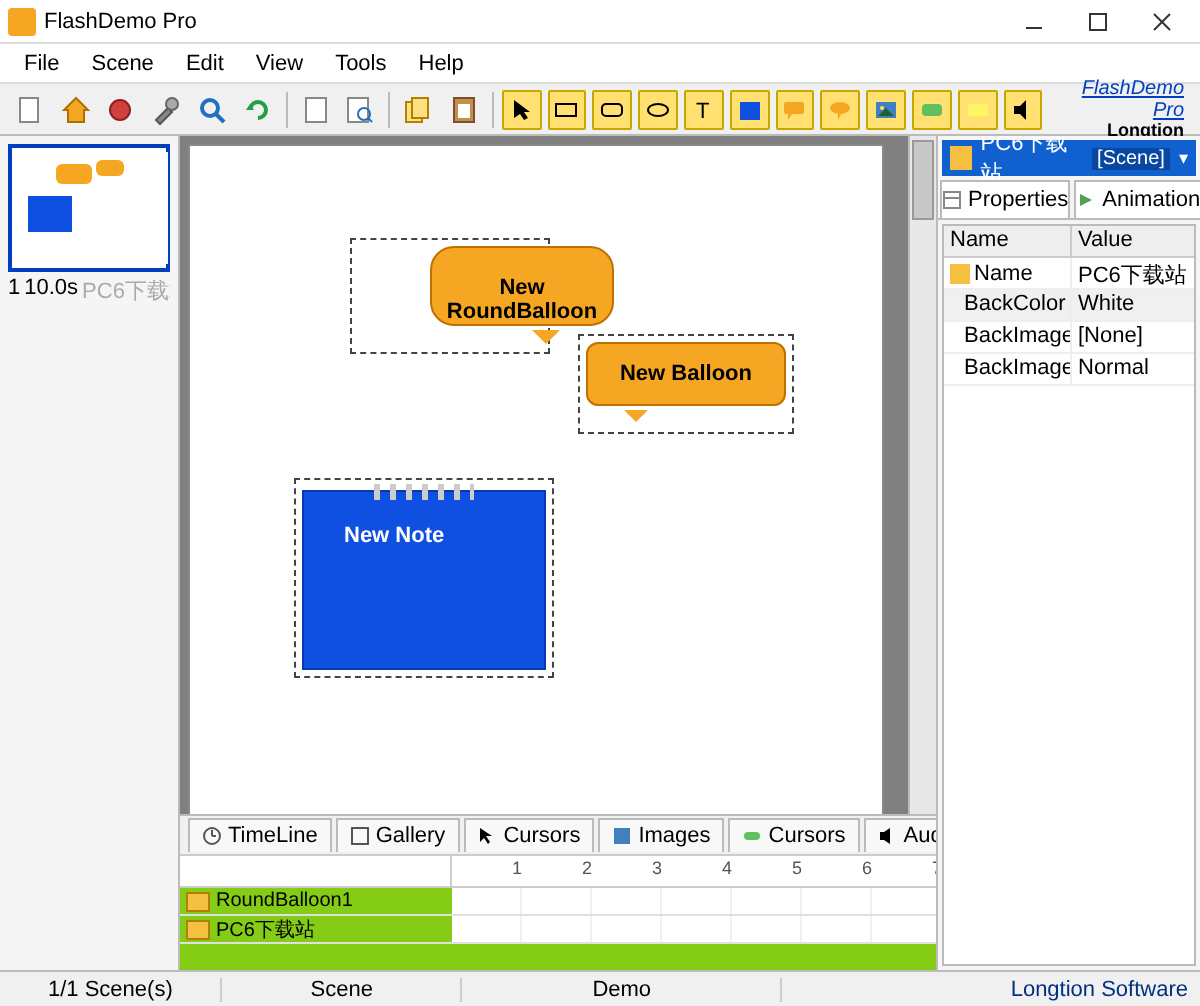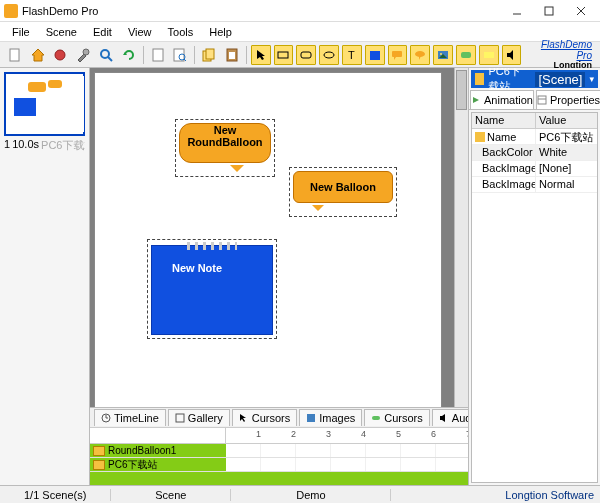--- a/index.html
+++ b/index.html
@@ -33,21 +33,21 @@
 .thumb-label { margin-top: 2px; font-size: 9px; display: flex; gap: 2px; }
 .thumb-label .idx { color:#000;}
 .thumb-label .dur { color:#000;}
 .thumb-label .nm { color:#aaa; overflow:hidden; white-space:nowrap;}
 
 .canvas-panel { flex: 1; background: #808080; display: flex; flex-direction: column; overflow: hidden; }
 .canvas-scroll { flex: 1; overflow: auto; position: relative; }
 .canvas-page { margin: 4px; background: #fff; border: 1px solid #888; width: 348px; height: 354px; position: relative; }
 
 .obj-sel { position: absolute; border: 1px dashed #444; }
-.round-balloon { position: absolute; background: #f5a623; border: 1px solid #c07000; border-radius: 12px; display: flex; align-items: flex-start; justify-content: center; text-align: center; font-weight: bold; font-size: 10px; color: #000; }
+.round-balloon { position: absolute; background: #f5a623; border: 1px solid #c07000; border-radius: 12px; display: flex; align-items: flex-end; justify-content: center; text-align: center; font-weight: bold; font-size: 10px; color: #000; margin-left: 36px; }
 .round-balloon::after { content:''; position:absolute; bottom:-10px; left:55%; width:0;height:0; border:7px solid transparent; border-top-color:#f5a623; border-bottom:none; }
 .rect-balloon { position: absolute; background: #f5a623; border: 1px solid #c07000; border-radius: 6px; display:flex;align-items:center;justify-content:center;font-weight:bold;font-size:10px;color:#000;}
 .rect-balloon::after { content:''; position:absolute; bottom:-9px; left:18%; width:0;height:0; border:6px solid transparent; border-top-color:#f5a623; border-bottom:none;}
 .note-box { position: absolute; background: #1050e0; border:1px solid #0838b0; color:#fff; font-weight:bold; font-size:11px; padding: 16px 6px 6px 20px;}
 .note-box::before { content:''; position:absolute; top:-4px; left:50%; transform:translateX(-50%); width:50px; height:8px;
 background: repeating-linear-gradient(90deg,#ccc 0 3px,transparent 3px 8px);}
 
 .vscroll { position:absolute; right:0; top:0; bottom:0; width:14px; background:#e8e8e8; border-left:1px solid #bbb;}
 .vscroll .thumb{ position:absolute; top:2px; left:1px; right:1px; height:40px; background:#c8c8c8; border:1px solid #999;}
 
@@ -61,21 +61,21 @@
 .timeline-row { height:14px; display:flex; align-items:center; border-bottom:1px solid #e0e0e0;}
 .timeline-row .row-icon { width:12px;height:10px; background:#f5c040; margin:0 3px; border:1px solid #b08000;}
 .timeline-row .row-label { width:118px; font-size:10px; overflow:hidden; white-space:nowrap;}
 .timeline-row .row-track { flex:1; height:100%;
 background: repeating-linear-gradient(90deg,#fff 0 34px,#f0f0f0 34px 35px),
 repeating-linear-gradient(90deg, rgba(255,255,255,0) 0 6px, #eee 6px 7px);}
 
 .prop-panel { width: 132px; background:#f5f5f5; border-left:1px solid #bbb; display:flex; flex-direction:column;}
 .obj-selector { background:#1060d0; color:#fff; height:18px; display:flex; align-items:center; padding:0 4px; gap:4px; margin:2px;}
 .obj-selector .sel-icon{width:12px;height:12px; background:#f5c040;}
-.obj-selector .sel-type{ margin-left:auto; background:#0848a0; padding:0 3px; font-size:13px;}
+.obj-selector .sel-type{ margin-left:auto; background:#0848a0; padding:0 3px; font-size:10px;}
 .obj-selector .sel-drop{ font-size:9px;}
 .prop-tabs { display:flex; height:20px; border-bottom:1px solid #bbb;}
 .prop-tabs .ptab { flex:1; display:flex;align-items:center;justify-content:center;gap:3px;border:1px solid #bbb;border-bottom:none;background:#fff;font-size:10px;cursor:pointer;margin:0 1px;}
 .prop-tabs .ptab .pi{width:10px;height:10px;}
 .prop-grid { flex:1; background:#fff; border:1px solid #bbb; margin:2px;}
 .prop-head { display:flex; background:#eee; height:16px; font-size:10px; border-bottom:1px solid #ccc;}
 .prop-head div{ padding:1px 3px;}
 .prop-head .c1{width:64px; border-right:1px solid #ccc;}
 .prop-row { display:flex; height:16px; font-size:10px; border-bottom:1px solid #eee;}
 .prop-row .c1{width:64px; padding:1px 3px 1px 10px; border-right:1px solid #eee; overflow:hidden; white-space:nowrap;}
@@ -381,33 +381,33 @@
     <div class="obj-selector">
       <div class="sel-icon"></div>
       <span>PC6下载站</span>
       <span class="sel-type">[Scene]</span>
       <span class="sel-drop">▾</span>
     </div>
     <div class="prop-tabs">
       <div class="ptab">
           <span class="pi">
             <svg width="10" height="10">
-              <polygon points="2,2 8,5 2,8" fill="#50a050"></polygon>
-            </svg>
-          </span>
-          <span>Animation</span>
-        </div>
-      <div class="ptab">
-          <span class="pi">
-            <svg width="10" height="10">
               <rect x="1" y="1" width="8" height="8" fill="none" stroke="#888"></rect>
               <line x1="1" y1="4" x2="9" y2="4" stroke="#888"></line>
             </svg>
           </span>
           <span>Properties</span>
+        </div>
+      <div class="ptab">
+          <span class="pi">
+            <svg width="10" height="10">
+              <polygon points="2,2 8,5 2,8" fill="#50a050"></polygon>
+            </svg>
+          </span>
+          <span>Animation</span>
         </div>
     </div>
     <div class="prop-grid">
       <div class="prop-head">
         <div class="c1">Name</div>
         <div>Value</div>
       </div>
       <div class="prop-row withicon">
           <div class="c1">
             <span class="rico"></span>

